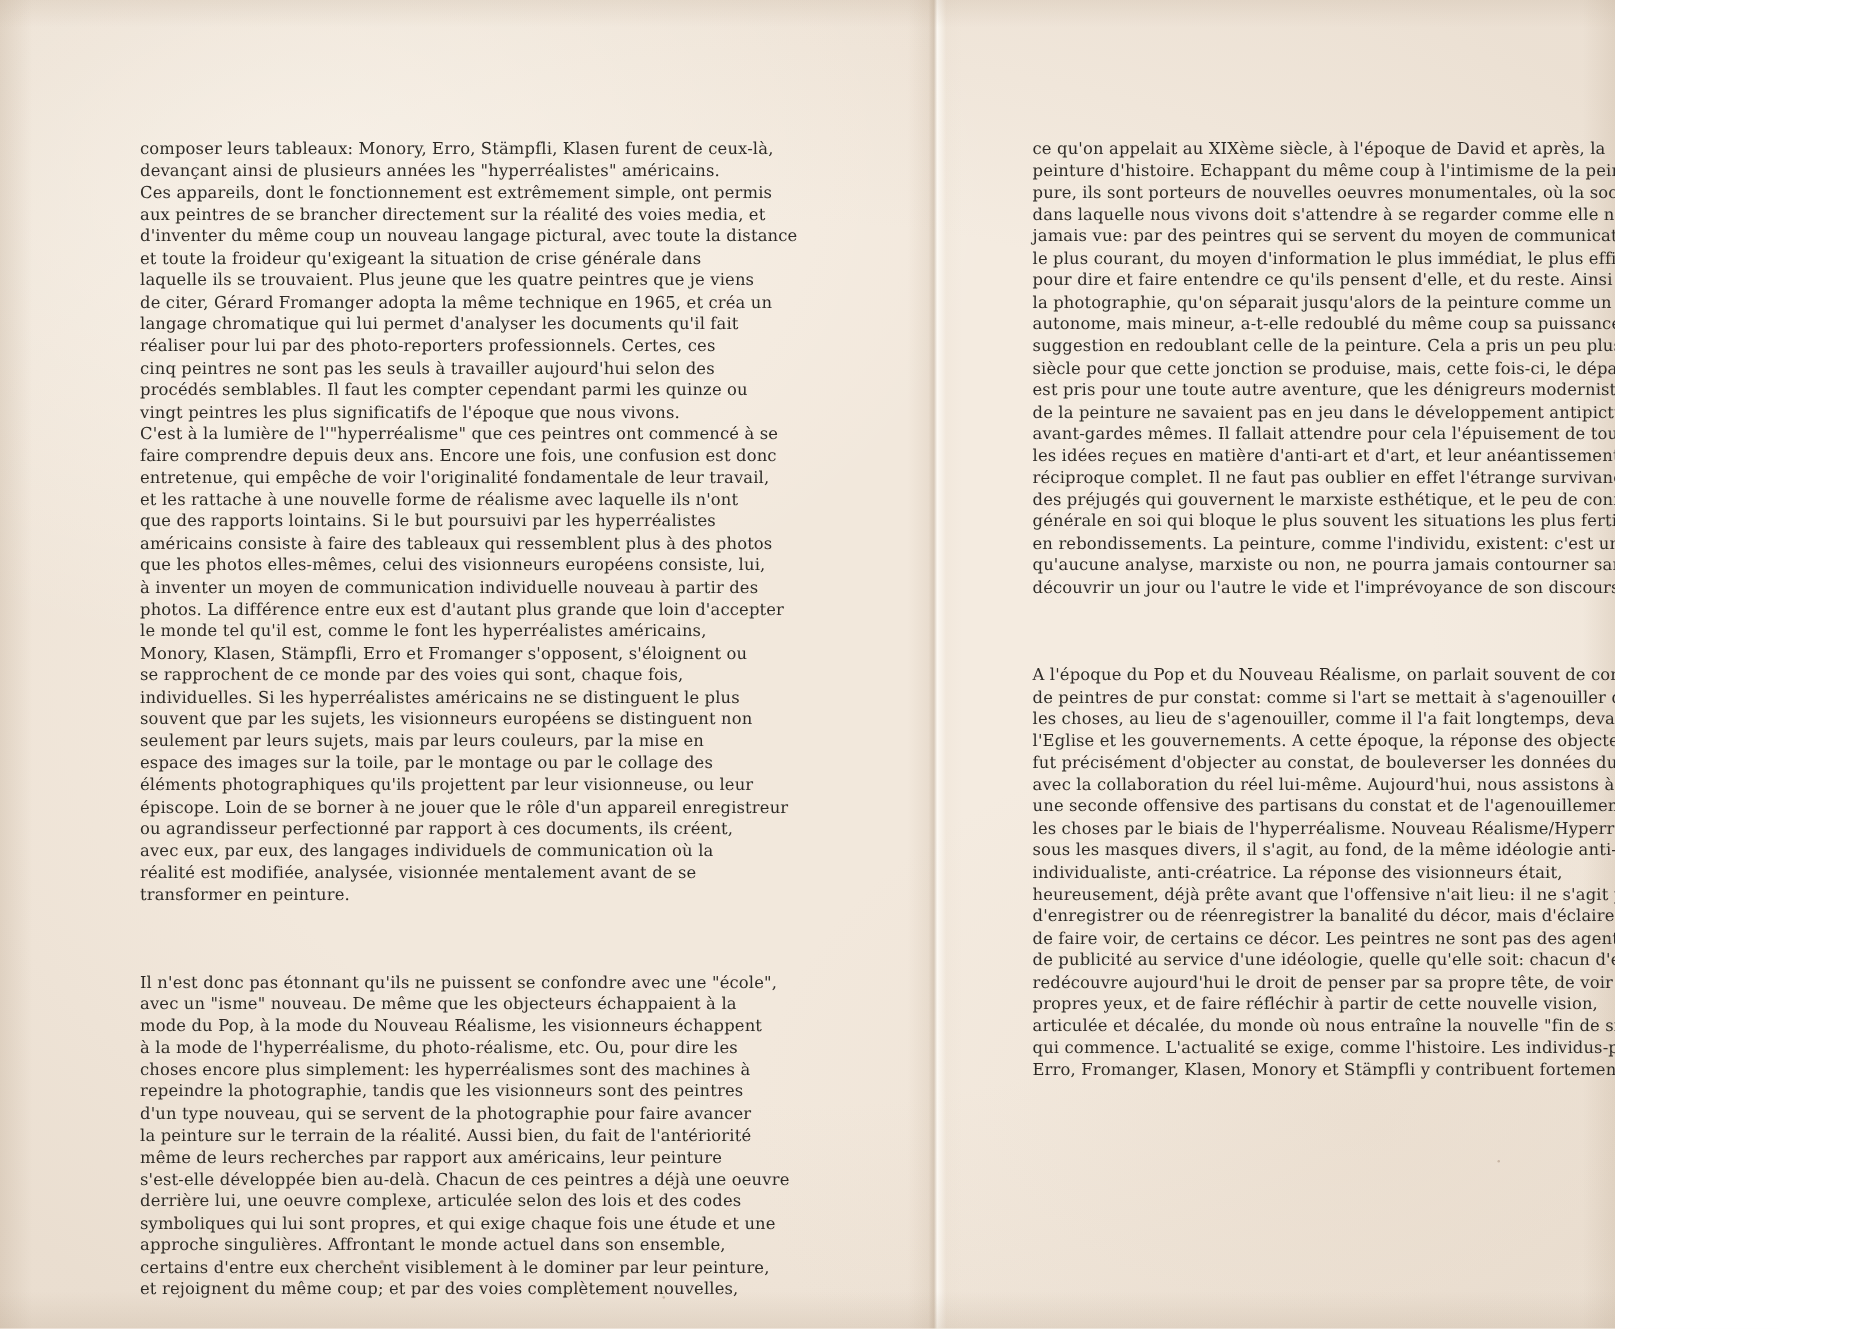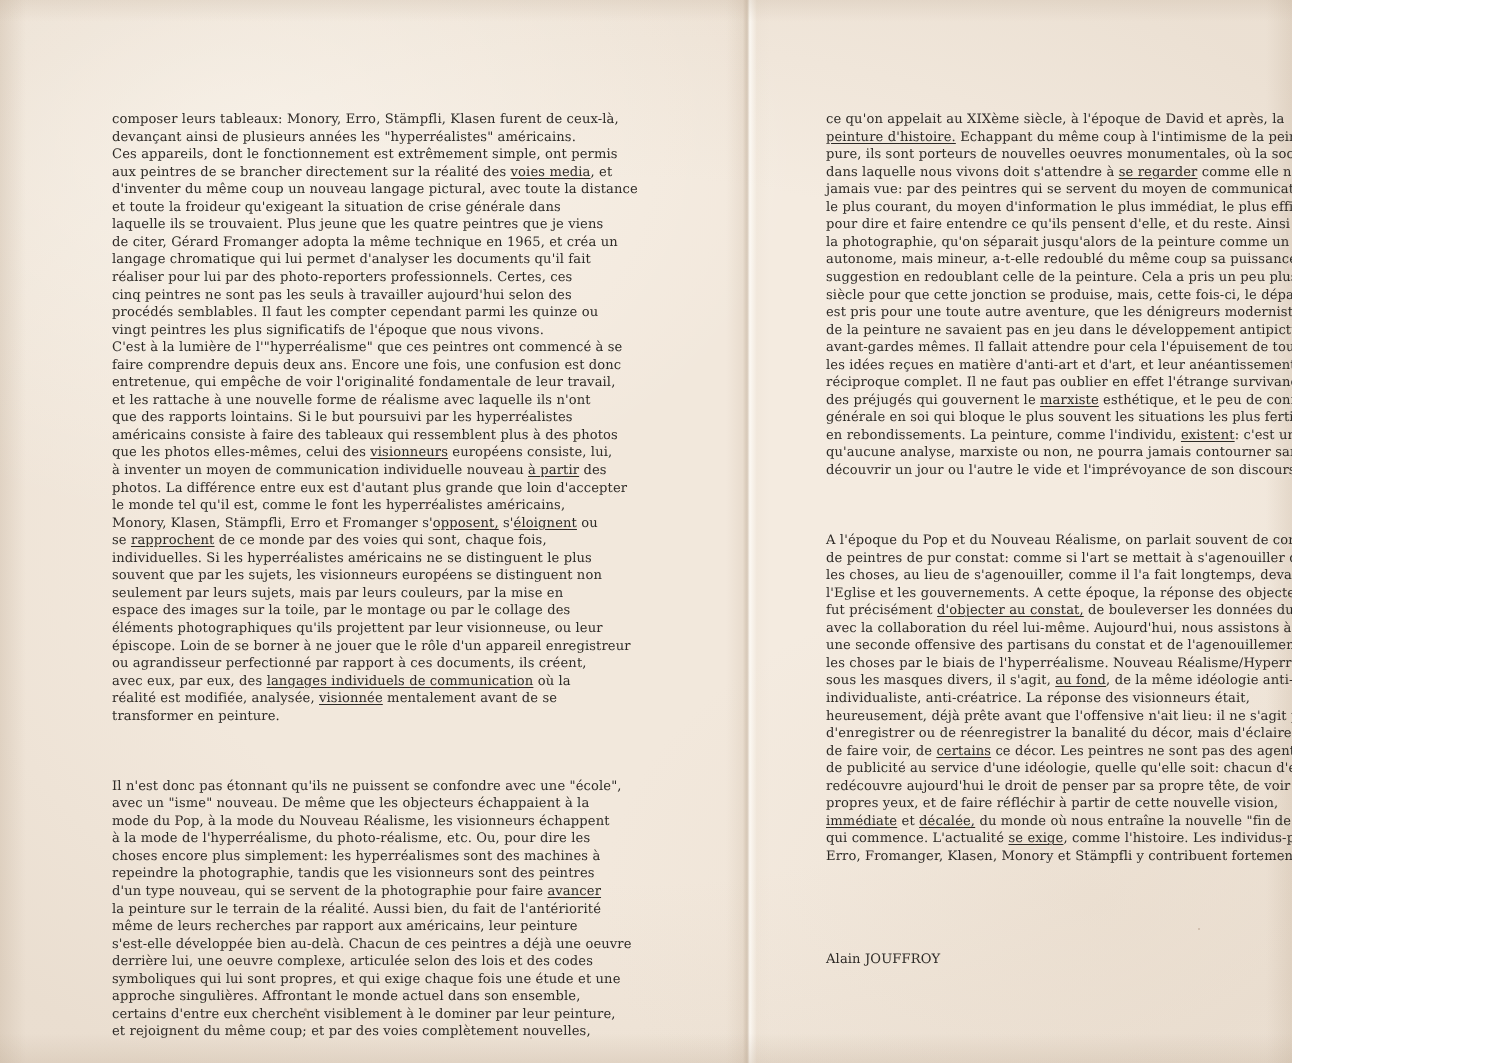--- a/index.html
+++ b/index.html
@@ -89,21 +89,20 @@
   .column.left  { left: 112px; width: 580px; }
   .column.right { left: 826px; width: 588px; }
 
   p.para {
     margin: 0;
     white-space: pre-wrap;
   }
   p.para + p.para { margin-top: 17.4px; }
 
   .u {
-    text-decoration: underline;
     text-decoration-thickness: 1px;
     text-underline-offset: 2px;
   }
 
   .signature {
     margin-top: 50px;
     white-space: pre-wrap;
   }
 
   
@@ -213,19 +212,18 @@
 une seconde offensive des partisans du constat et de l'agenouillement devant
 les choses par le biais de l'hyperréalisme. Nouveau Réalisme/Hyperréalisme:
 sous les masques divers, il s'agit, <span class="u">au fond</span>, de la même idéologie anti-
 individualiste, anti-créatrice. La réponse des visionneurs était,
 heureusement, déjà prête avant que l'offensive n'ait lieu: il ne s'agit pas
 d'enregistrer ou de réenregistrer la banalité du décor, mais d'éclairer,
 de faire voir, de <span class="u">certains</span> ce décor. Les peintres ne sont pas des agents
 de publicité au service d'une idéologie, quelle qu'elle soit: chacun d'eux
 redécouvre aujourd'hui le droit de penser par sa propre tête, de voir par ses
 propres yeux, et de faire réfléchir à partir de cette nouvelle vision,
-<span class="u">immédiate</span> et <span class="u">décalée,</span> du monde où nous entraîne la nouvelle "fin de siècle"
+<span class="u">articulée</span> et <span class="u">décalée,</span> du monde où nous entraîne la nouvelle "fin de siècle"
 qui commence. L'actualité <span class="u">se exige</span>, comme l'histoire. Les individus-peintres
 Erro, Fromanger, Klasen, Monory et Stämpfli y contribuent fortement.</p>
-    <p class="signature">Alain JOUFFROY</p>
   </div>
 
 </div>
 
 </body></html>

